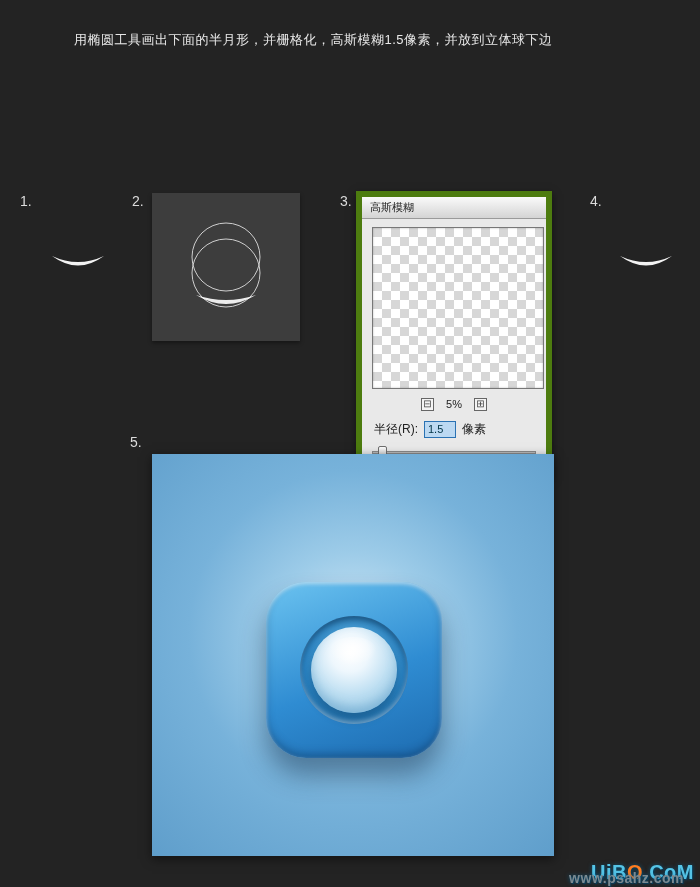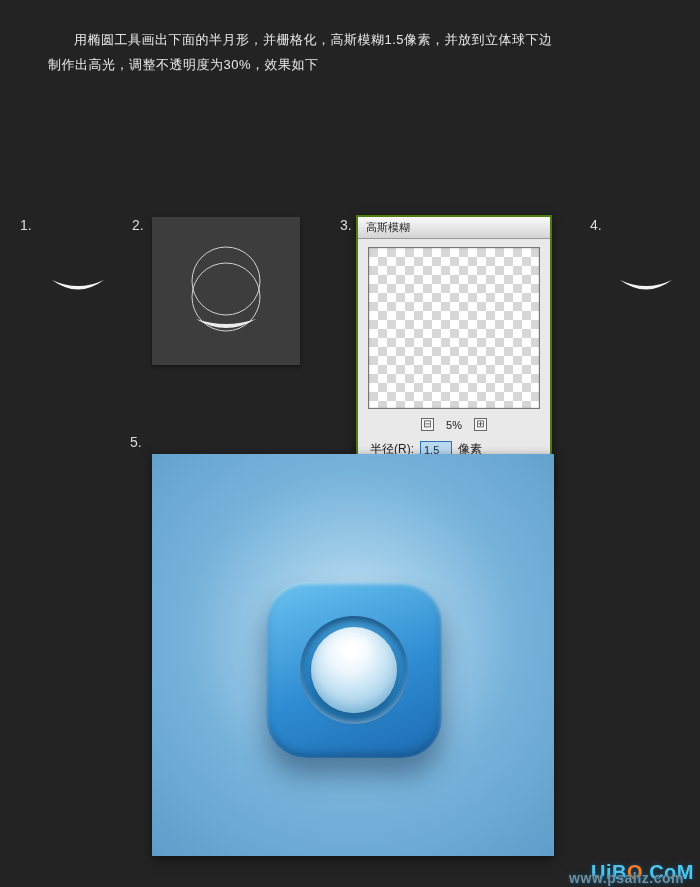--- a/index.html
+++ b/index.html
@@ -58,21 +58,21 @@
     left: 24px; top: 24px;
     width: 100px; height: 100px;
   }
 
   
   .dialog {
     position: absolute;
     left: 356px; top: 118px;
     width: 196px;
     background: #e9e9e9;
-    border: 2px solid #4d7c0f;
+    border: 6px solid #4d7c0f;
     box-shadow: 0 3px 8px rgba(0,0,0,.5);
   }
   .dlg-title {
     height: 22px;
     background: linear-gradient(#fafafa,#d4d4d4);
     border-bottom: 1px solid #9a9a9a;
     font-size: 11px;
     color: #222;
     padding: 3px 8px;
   }
@@ -199,21 +199,20 @@
     font-size: 14px;
     color: #7a8a92;
     letter-spacing: 0.5px;
   }
 </style>
 </head>
 <body>
 
 <div class="instructions">
   <p>用椭圆工具画出下面的半月形，并栅格化，高斯模糊1.5像素，并放到立体球下边</p>
-  <p>制作出高光，调整不透明度为30%，效果如下</p>
 </div>
 
 <div class="row">
 
   <div class="step-num n1">1.</div>
   <div class="step-num n2">2.</div>
   <div class="step-num n3">3.</div>
   <div class="step-num n4">4.</div>
 
   <div class="crescent1">

